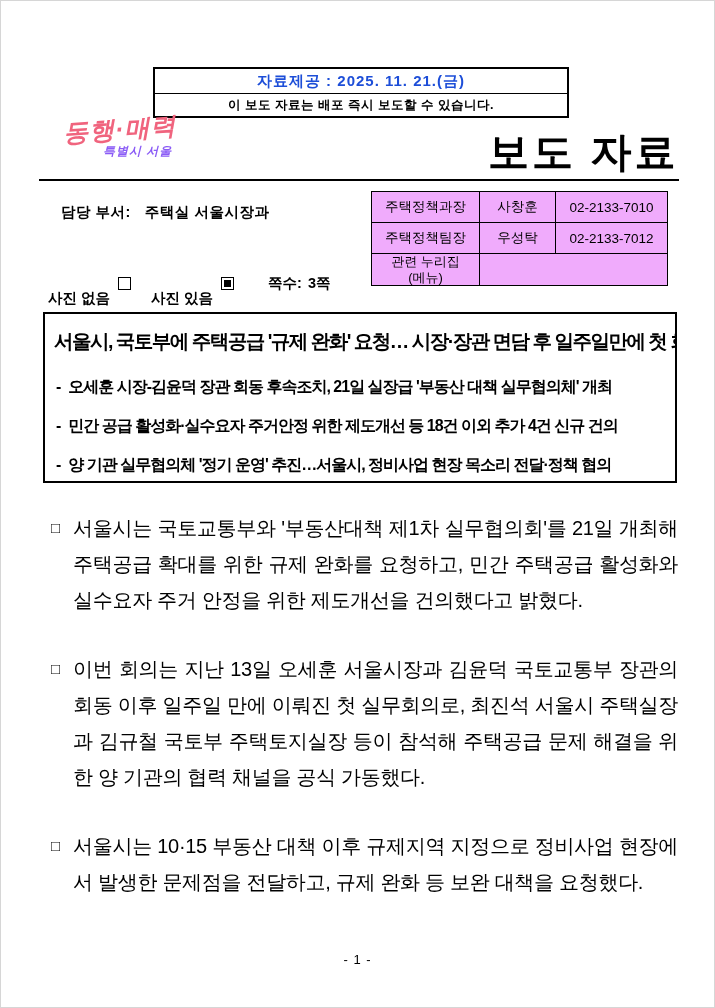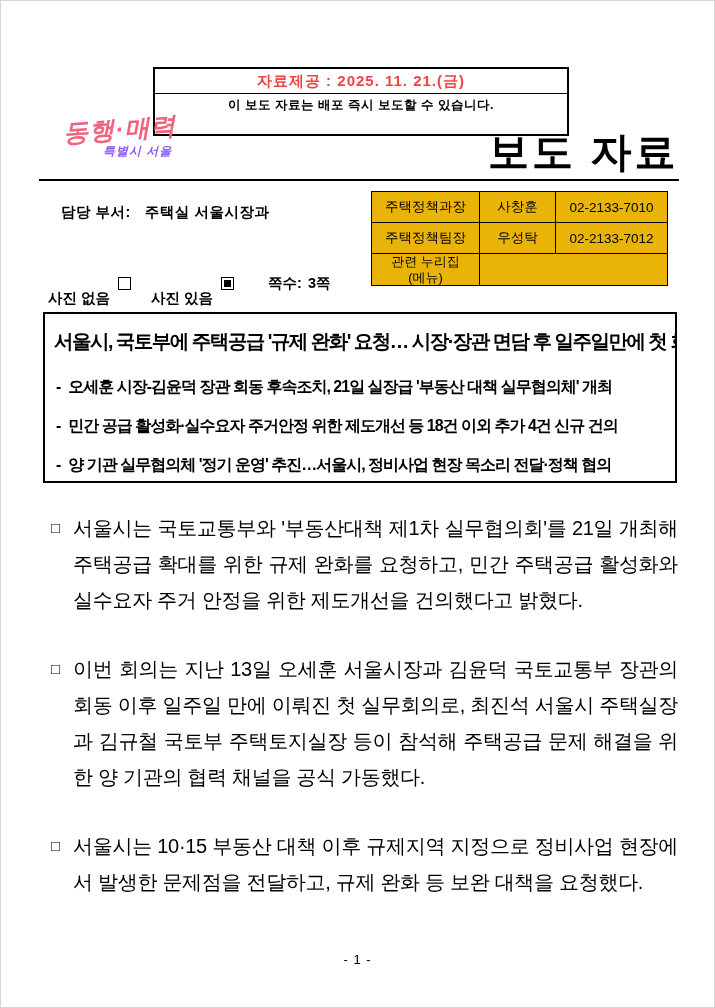--- a/index.html
+++ b/index.html
@@ -5,22 +5,22 @@
   * { margin:0; padding:0; box-sizing:border-box; }
   html,body { background:#e8e8e8; }
   .page {
     position:relative; width:715px; height:1008px; background:#ffffff;
     font-family:"Liberation Sans","DejaVu Sans",sans-serif; color:#000;
     overflow:hidden; border:1px solid #d6d6d6; margin:0 auto;
   }
 
   
   .release-box { position:absolute; left:152px; top:66px; width:416px; border:2px solid #000; text-align:center; background:#fff; }
-  .release-provide { color:#ef4444; font-weight:bold; font-size:15px; padding:3px 0 2px; border-bottom:1.5px solid #000; letter-spacing:1px; }
-  .release-notice { font-weight:bold; font-size:12.5px; padding:3px 0 20px; letter-spacing:0.5px; }
+  .release-provide { color:#1d4ed8; font-weight:bold; font-size:15px; padding:3px 0 2px; border-bottom:1.5px solid #000; letter-spacing:1px; }
+  .release-notice { font-weight:bold; font-size:12.5px; padding:3px 0 2px; letter-spacing:0.5px; }
 
   
   .logo { position:absolute; left:62px; top:116px; line-height:1; }
   .logo-slogan { display:block; color:#f0647e; font-weight:bold; font-style:italic; font-size:25px; transform:rotate(-4deg); letter-spacing:1px; }
   .logo-city { display:block; color:#8b5cf6; font-weight:bold; font-style:italic; font-size:12px; margin:3px 0 0 40px; letter-spacing:1px; }
 
   
   .masthead-title { position:absolute; left:487px; top:124px; font-size:41px; font-weight:bold; letter-spacing:3px; }
   .rule { position:absolute; left:38px; top:178px; width:640px; border-top:2px solid #000; }
 
@@ -29,21 +29,21 @@
   .dept-line .gap { display:inline-block; width:14px; }
   .photo-line { position:absolute; left:47px; top:257px; font-size:14.5px; font-weight:bold; display:flex; align-items:center; }
   .photo-line .lbl { margin-right:8px;margin-top:31px; }
   .cb { width:13px; height:13px; border:1.7px solid #000; display:inline-block; flex:0 0 auto; }
   .cb-empty { background:#fff; margin-right:20px; }
   .cb-filled { background:#000; box-shadow: inset 0 0 0 2px #fff; }
   .pages { margin-left:34px; }
   .pages .val { margin-left:6px; }
 
   
-  .contacts-table { position:absolute; left:370px; top:190px; border-collapse:collapse; font-size:13.5px; background:#eab308; }
+  .contacts-table { position:absolute; left:370px; top:190px; border-collapse:collapse; font-size:13.5px; background:#f0abfc; }
   .contacts-table td { border:1.6px solid #000; text-align:center; vertical-align:middle; height:31px; padding:0 4px; }
   .col-title { width:108px; }
   .col-name  { width:76px; }
   .col-phone { width:112px; }
   .website-cell { font-size:13px; line-height:1.2; height:37px; }
 
   
   .headline-box { position:absolute; left:42px; top:311px; width:634px; height:171px; border:2px solid #000; padding:14px 9px 0 9px; overflow:hidden; }
   .headline-title { font-size:19.5px; font-weight:bold; text-align:center; letter-spacing:-1.5px; white-space:nowrap; }
   .headline-bullets { margin-top:12px; }

